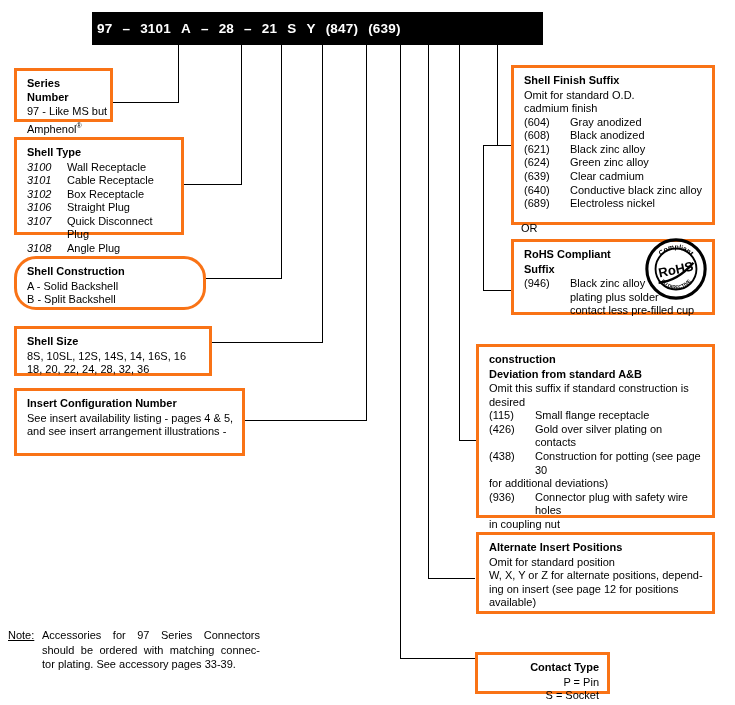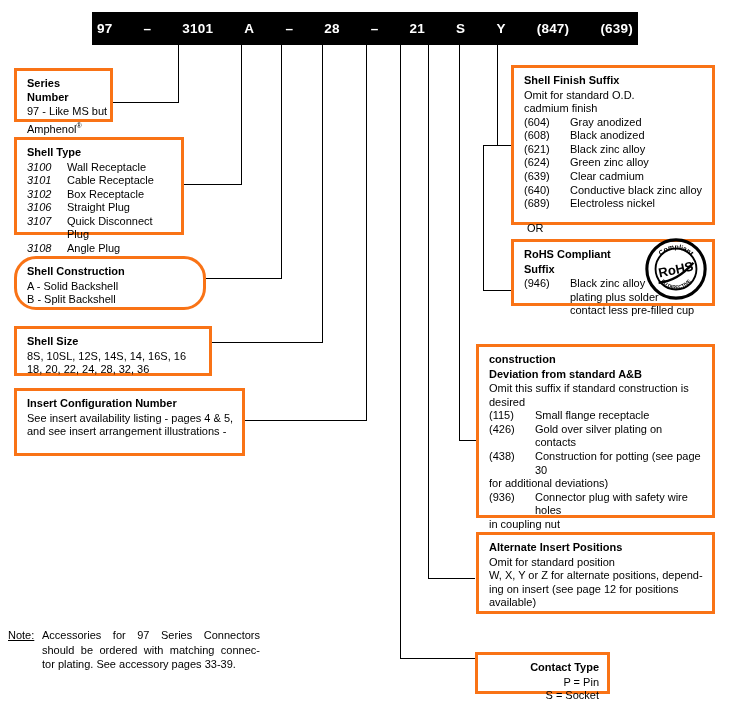--- a/index.html
+++ b/index.html
@@ -7,23 +7,23 @@
     width:735px;height:705px;position:relative;
     background:#ffffff;
     font-family:"Liberation Sans","DejaVu Sans",sans-serif;
     color:#000;
     overflow:hidden;
   }
   .stage{position:absolute;left:0;top:0;width:735px;height:705px;}
 
   
   .partbar{
-    position:absolute;left:92px;top:12px;width:546px;height:33px;
+    position:absolute;left:92px;top:12px;width:451px;height:33px;
     background:#000;color:#fff;
-    display:flex;align-items:center;justify-content:space-between;
+    display:flex;align-items:center;justify-content:flex-start;
     font-weight:bold;font-size:13.5px;letter-spacing:.2px;
   }
   .partbar .seg{padding:0 5px;white-space:pre;}
 
   
   .box{
     position:absolute;border:3px solid #f97316;background:#fff;
     box-sizing:border-box;
   }
   .bx-pad{padding:6px 8px 7px 10px;}
@@ -185,23 +185,23 @@
     <div class="row">
         <span class="c1w">(640)</span>
         <span class="c2">Conductive black zinc alloy</span>
       </div>
     <div class="row">
         <span class="c1w">(689)</span>
         <span class="c2">Electroless nickel</span>
       </div>
   </div>
 
-  <div class="orlabel" style="left:521px;top:222px;margin-left:6px;">OR</div>
-
-  <div class="box bx-pad" style="left:511px;top:239px;width:204px;height:67px;">
+  <div class="orlabel" style="left:521px;top:222px;">OR</div>
+
+  <div class="box bx-pad" style="left:511px;top:239px;width:204px;height:76px;">
     <div class="ttl">RoHS Compliant</div>
     <div class="ttl">Suffix</div>
     <div class="row">
         <span class="c1w">(946)</span>
         <span class="c2">Black zinc alloy</span>
       </div>
     <div class="row">
         <span class="c1w"></span>
         <span class="c2">plating plus solder</span>
       </div>

